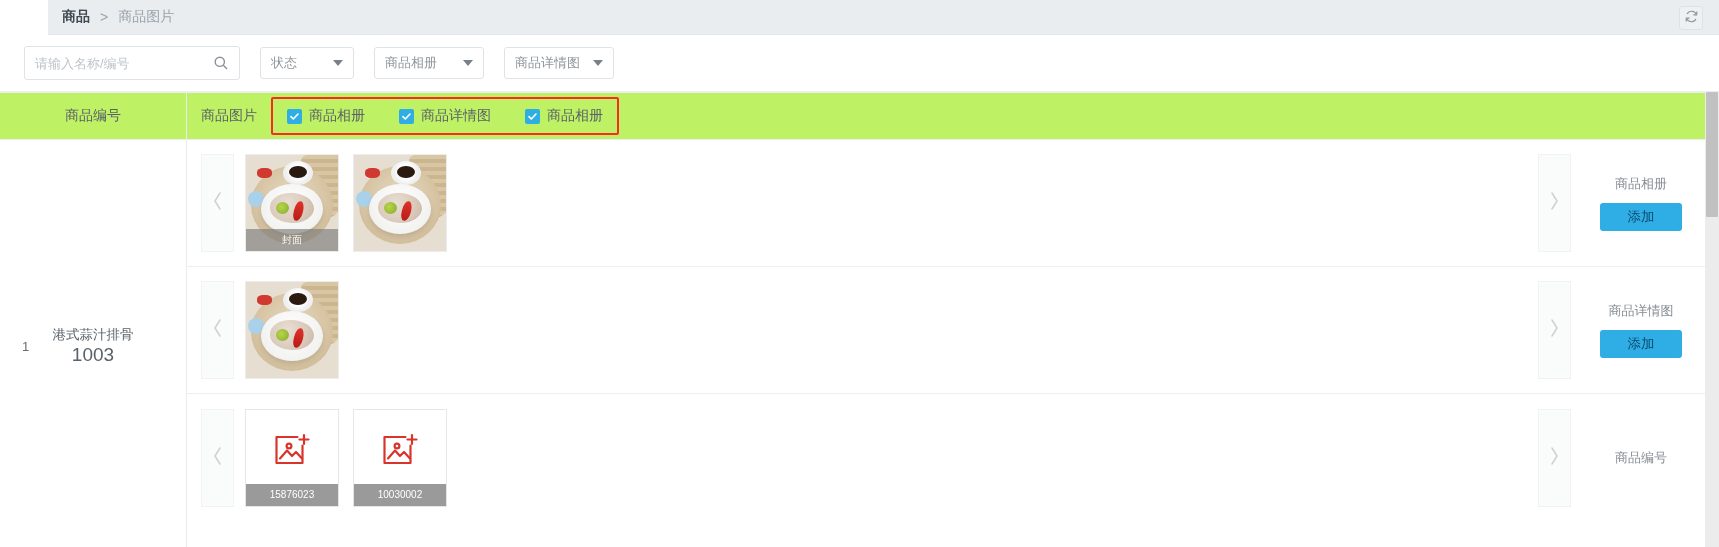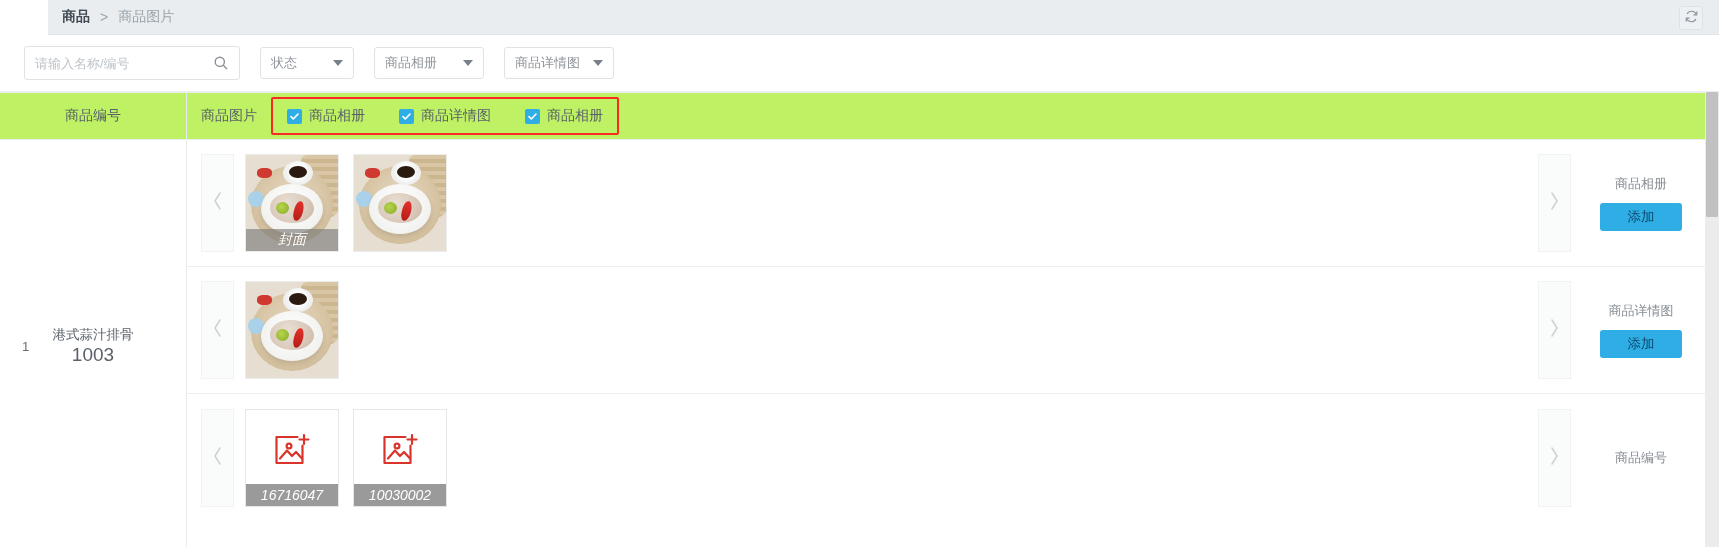--- a/index.html
+++ b/index.html
@@ -112,22 +112,22 @@
   .arrow-btn svg { width: 15px; height: 26px; }
 
   .thumbs { display: flex; gap: 14px; margin-left: 11px; flex: 1; }
   .thumb {
     width: 94px; height: 98px; position: relative; overflow: hidden;
     border: 1px solid #ececec; background: #fff; cursor: pointer;
   }
   .thumb.plain { border: 1px solid #e6e6e6; }
   .thumb-caption {
     position: absolute; left: 0; right: 0; bottom: 0; height: 22px;
-    background: rgba(120,120,120,0.62); color: #fff; font-size: 14px;
-    display: flex; align-items: center; justify-content: center; font-style: italic;
+    background: rgba(120,120,120,0.62); color: #fff; font-size: 10px;
+    display: flex; align-items: center; justify-content: center;
   }
   .thumb-caption.solid { background: #9a9a9a; }
 
   
   .food { position: absolute; inset: 0; background: #e7ded2; }
   .food .steamer {
     position: absolute; left: 50%; top: 52%; transform: translate(-50%,-50%);
     width: 82px; height: 78px; border-radius: 50%;
     background: radial-gradient(circle at 50% 45%, #e8dcc6 0%, #d6c3a2 62%, #c4ae88 100%);
   }
@@ -389,21 +389,21 @@
         <div class="thumbs">
           <div class="thumb plain">
             <span class="ph-icon">
               <svg viewBox="0 0 38 33" fill="none" stroke="#d9342b" stroke-width="2.2" stroke-linecap="round" stroke-linejoin="round">
                 <path d="M24.5 3.5H3.5v26h26V12"></path>
                 <path d="M7 25l7-8 5 5.5 4-4 6 6.5"></path>
                 <circle cx="16" cy="12.5" r="2.4"></circle>
                 <path d="M31 1.5v9M26.5 6h9"></path>
               </svg>
             </span>
-            <div class="thumb-caption solid">16716047</div>
+            <div class="thumb-caption solid">15876023</div>
           </div>
           <div class="thumb plain">
             <span class="ph-icon">
               <svg viewBox="0 0 38 33" fill="none" stroke="#d9342b" stroke-width="2.2" stroke-linecap="round" stroke-linejoin="round">
                 <path d="M24.5 3.5H3.5v26h26V12"></path>
                 <path d="M7 25l7-8 5 5.5 4-4 6 6.5"></path>
                 <circle cx="16" cy="12.5" r="2.4"></circle>
                 <path d="M31 1.5v9M26.5 6h9"></path>
               </svg>
             </span>

